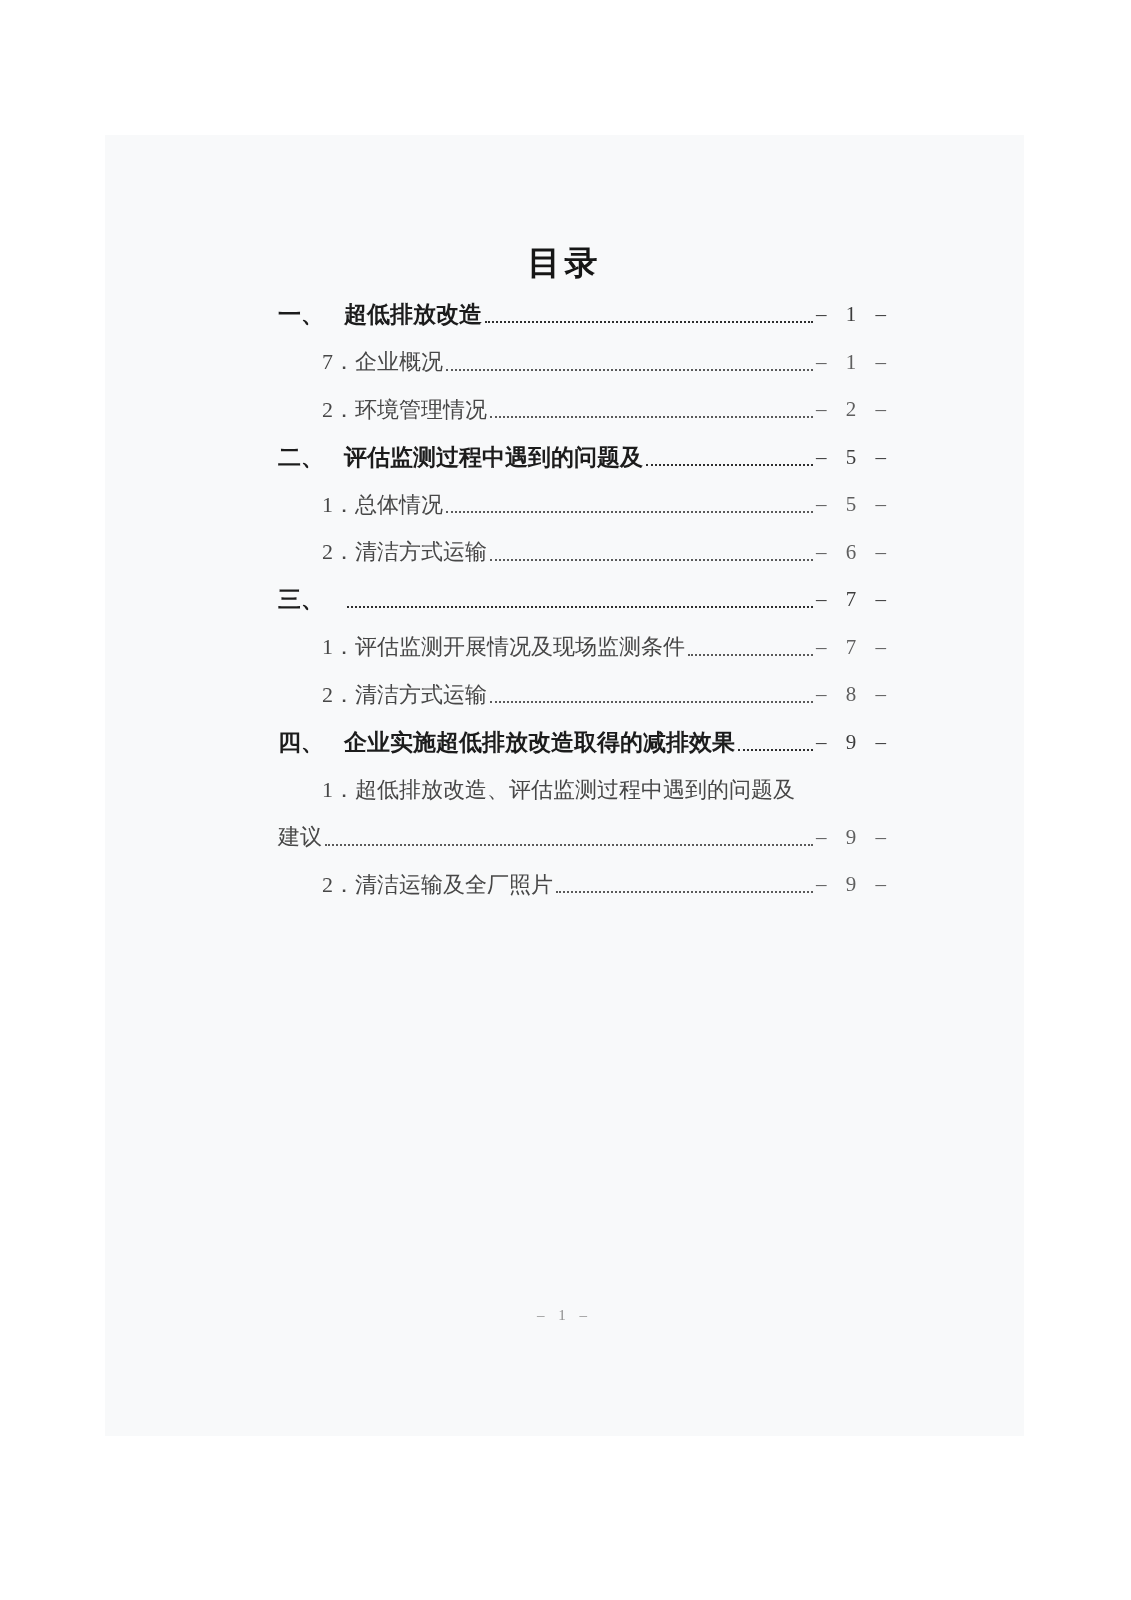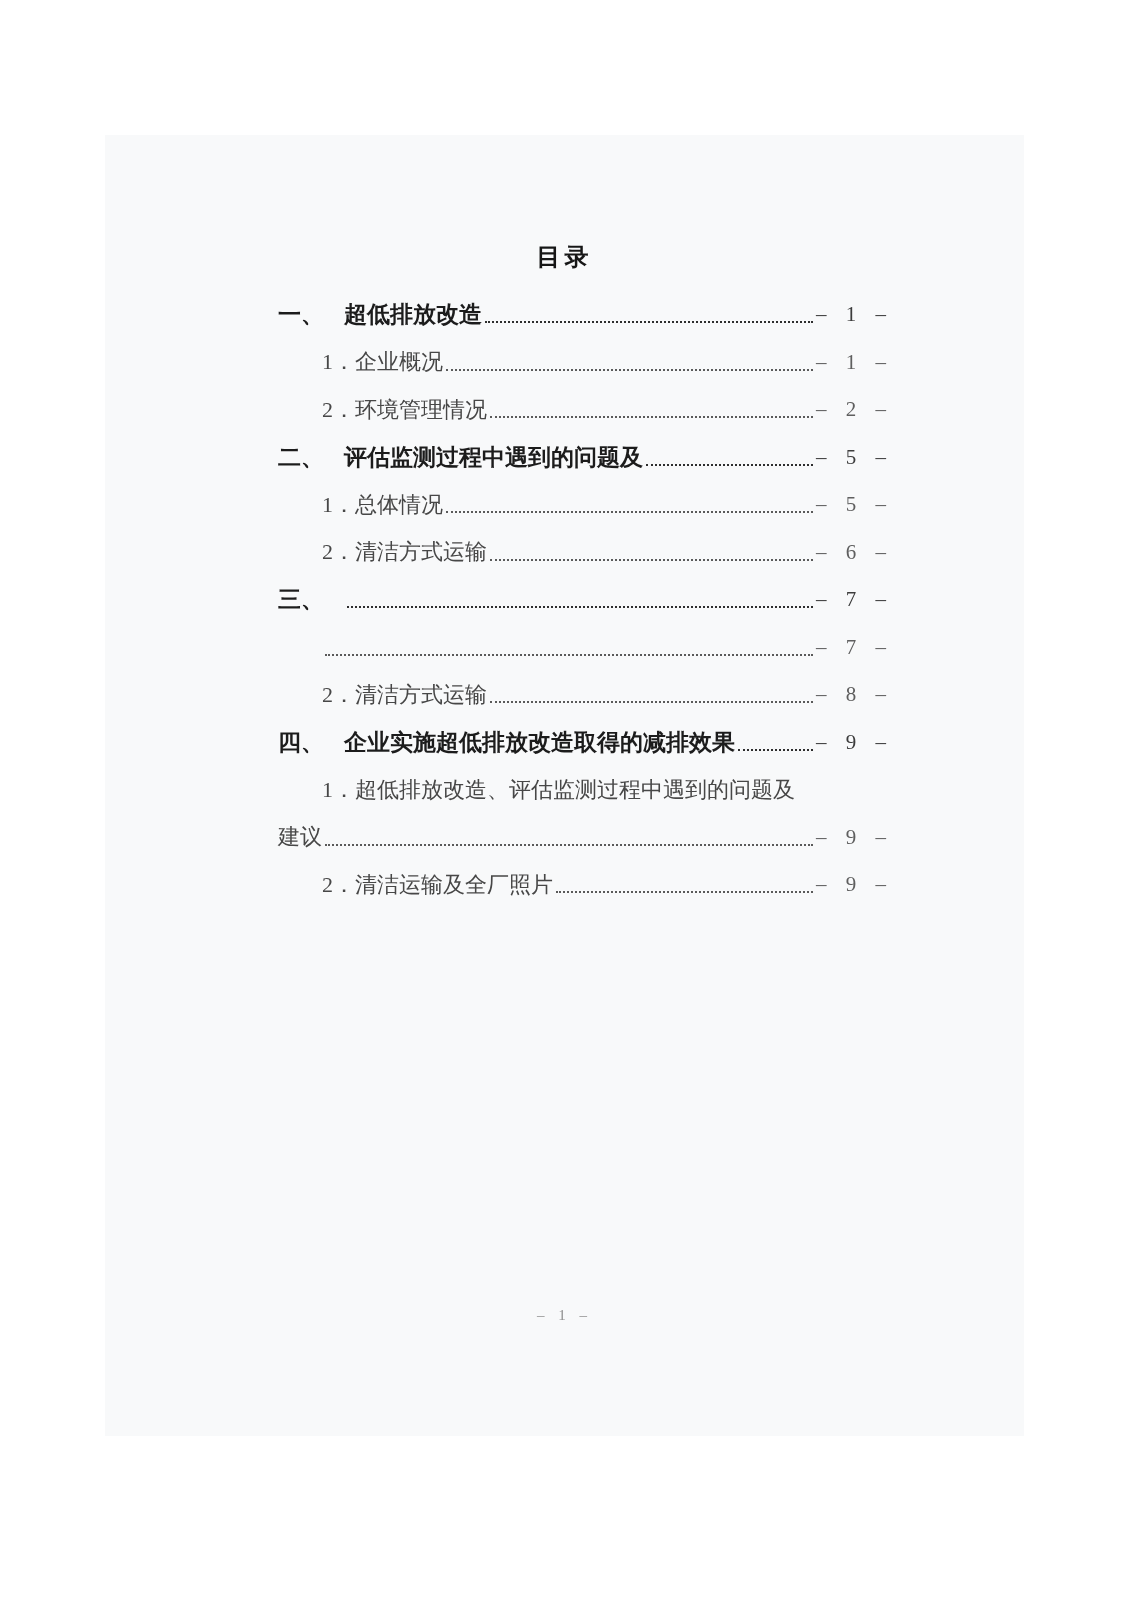--- a/index.html
+++ b/index.html
@@ -13,21 +13,21 @@
     position: absolute;
     left: 105px; top: 135px;
     width: 919px; height: 1301px;
     background: #f8f9fa;
   }
   .doc-title {
     position: absolute;
     left: 0; top: 106px;
     width: 100%;
     text-align: center;
-    font-size: 24px;
+    font-size: 33px;
     font-weight: 700;
     letter-spacing: 4px;
     color: #161616;
     font-family: "Liberation Serif", "DejaVu Serif", serif;
   }
   .toc {
     position: absolute;
     left: 173px; top: 156px;
     width: 608px;
   }
@@ -105,21 +105,21 @@
   <div class="toc">
 
     <div class="toc-line l1">
       <span class="num">一、</span>
       <span class="label">超低排放改造</span>
       <span class="leader"></span>
       <span class="pagenum">– 1 –</span>
     </div>
 
     <div class="toc-line l2">
-      <span class="label">1．企业概况</span>
+      <span class="label">7．企业概况</span>
       <span class="leader"></span>
       <span class="pagenum">– 1 –</span>
     </div>
 
     <div class="toc-line l2">
       <span class="label">2．环境管理情况</span>
       <span class="leader"></span>
       <span class="pagenum">– 2 –</span>
     </div>
 
@@ -142,20 +142,21 @@
       <span class="pagenum">– 6 –</span>
     </div>
 
     <div class="toc-line l1">
       <span class="num">三、</span>
       <span class="leader"></span>
       <span class="pagenum">– 7 –</span>
     </div>
 
     <div class="toc-line l2">
+      <span class="label">1．评估监测开展情况及现场监测条件</span>
       <span class="leader"></span>
       <span class="pagenum">– 7 –</span>
     </div>
 
     <div class="toc-line l2">
       <span class="label">2．清洁方式运输</span>
       <span class="leader"></span>
       <span class="pagenum">– 8 –</span>
     </div>
 

